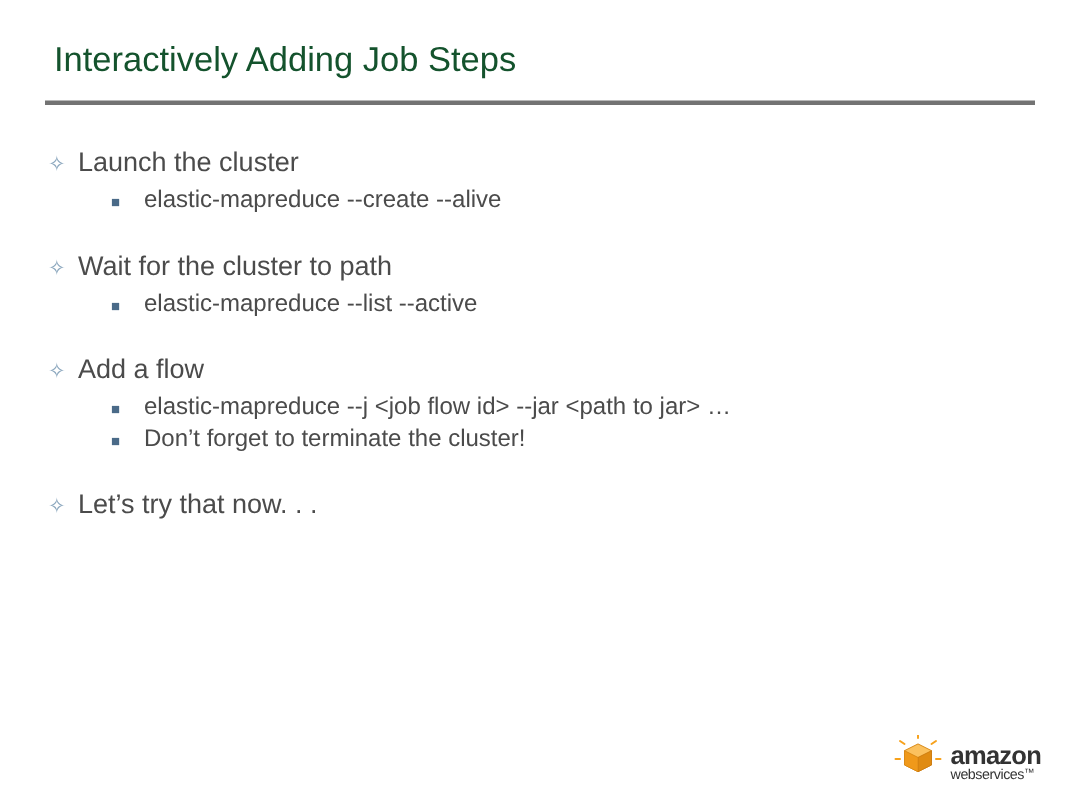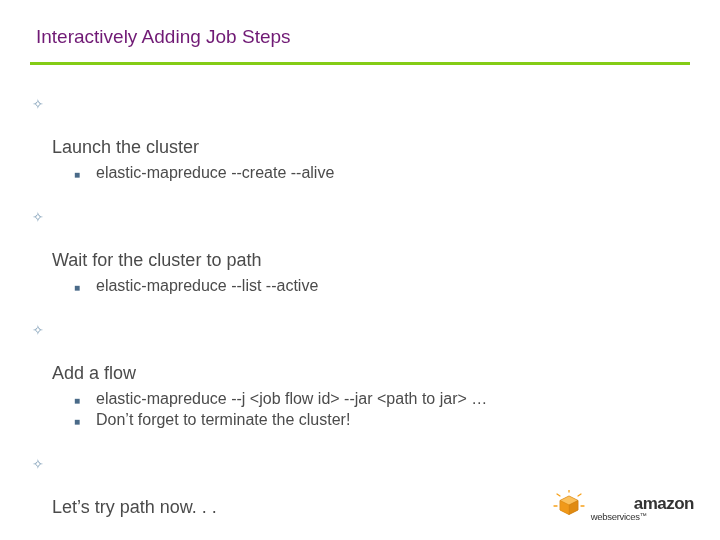--- a/index.html
+++ b/index.html
@@ -5,25 +5,25 @@
     * { margin: 0; padding: 0; box-sizing: border-box; }
     body {
       width: 720px;
       height: 540px;
       background: #ffffff;
       font-family: Verdana, Geneva, sans-serif;
       position: relative;
       padding: 18px 30px 20px 30px;
     }
     .title {
-      font-size: 19px;
-      color: #701a75;
+      font-size: 23px;
+      color: #14532d;
       font-weight: 400;
       padding: 8px 0 14px 6px;
-      border-bottom: 3px solid #84cc16;
+      border-bottom: 3px solid #737373;
       font-family: Arial, Helvetica, sans-serif;
       letter-spacing: 0px;
     }
     .content {
       padding-top: 28px;
     }
     .bullet-group {
       margin-bottom: 24px;
     }
     .l1 {
@@ -36,21 +36,20 @@
     .l1 .marker {
       width: 22px;
       color: #8aa6bd;
       font-size: 14px;
       padding-top: 3px;
       padding-left: 2px;
       flex-shrink: 0;
     }
     .l1 .text {
       flex: 1;
-      margin-top: 44px;
     }
     .l2 {
       display: flex;
       align-items: flex-start;
       font-size: 16px;
       color: #4b4b4b;
       margin-left: 44px;
       margin-bottom: 3px;
     }
     .l2 .marker {
@@ -76,21 +75,20 @@
       display: flex;
       flex-direction: column;
       line-height: 1;
     }
     .logo-amazon {
       font-family: Arial, sans-serif;
       font-weight: bold;
       font-size: 17px;
       color: #333;
       letter-spacing: -0.5px;
-      margin-left: 43px;
     }
     .logo-ws {
       font-family: Arial, sans-serif;
       font-size: 9.5px;
       color: #333;
       letter-spacing: -0.3px;
     }
     .logo-tm {
       font-size: 7px;
       vertical-align: top;
@@ -137,21 +135,21 @@
     </div>
     <div class="l2">
       <span class="marker">■</span>
       <span class="text">Don’t forget to terminate the cluster!</span>
     </div>
   </div>
 
   <div class="bullet-group">
     <div class="l1">
       <span class="marker">✧</span>
-      <span class="text">Let’s try path now. . .</span>
+      <span class="text">Let’s try that now. . .</span>
     </div>
   </div>
 
 </div>
 
 <div class="logo">
   <svg width="36" height="36" viewBox="0 0 36 36">
     <g transform="translate(18,6)">
       <path d="M0 0 L9 4.5 L9 14 L0 18.5 L-9 14 L-9 4.5 Z" fill="#f7a11a" stroke="#d48414" stroke-width="0.6"></path>
       <path d="M0 0 L9 4.5 L0 9 L-9 4.5 Z" fill="#fbc15e" stroke="#d48414" stroke-width="0.4"></path>

